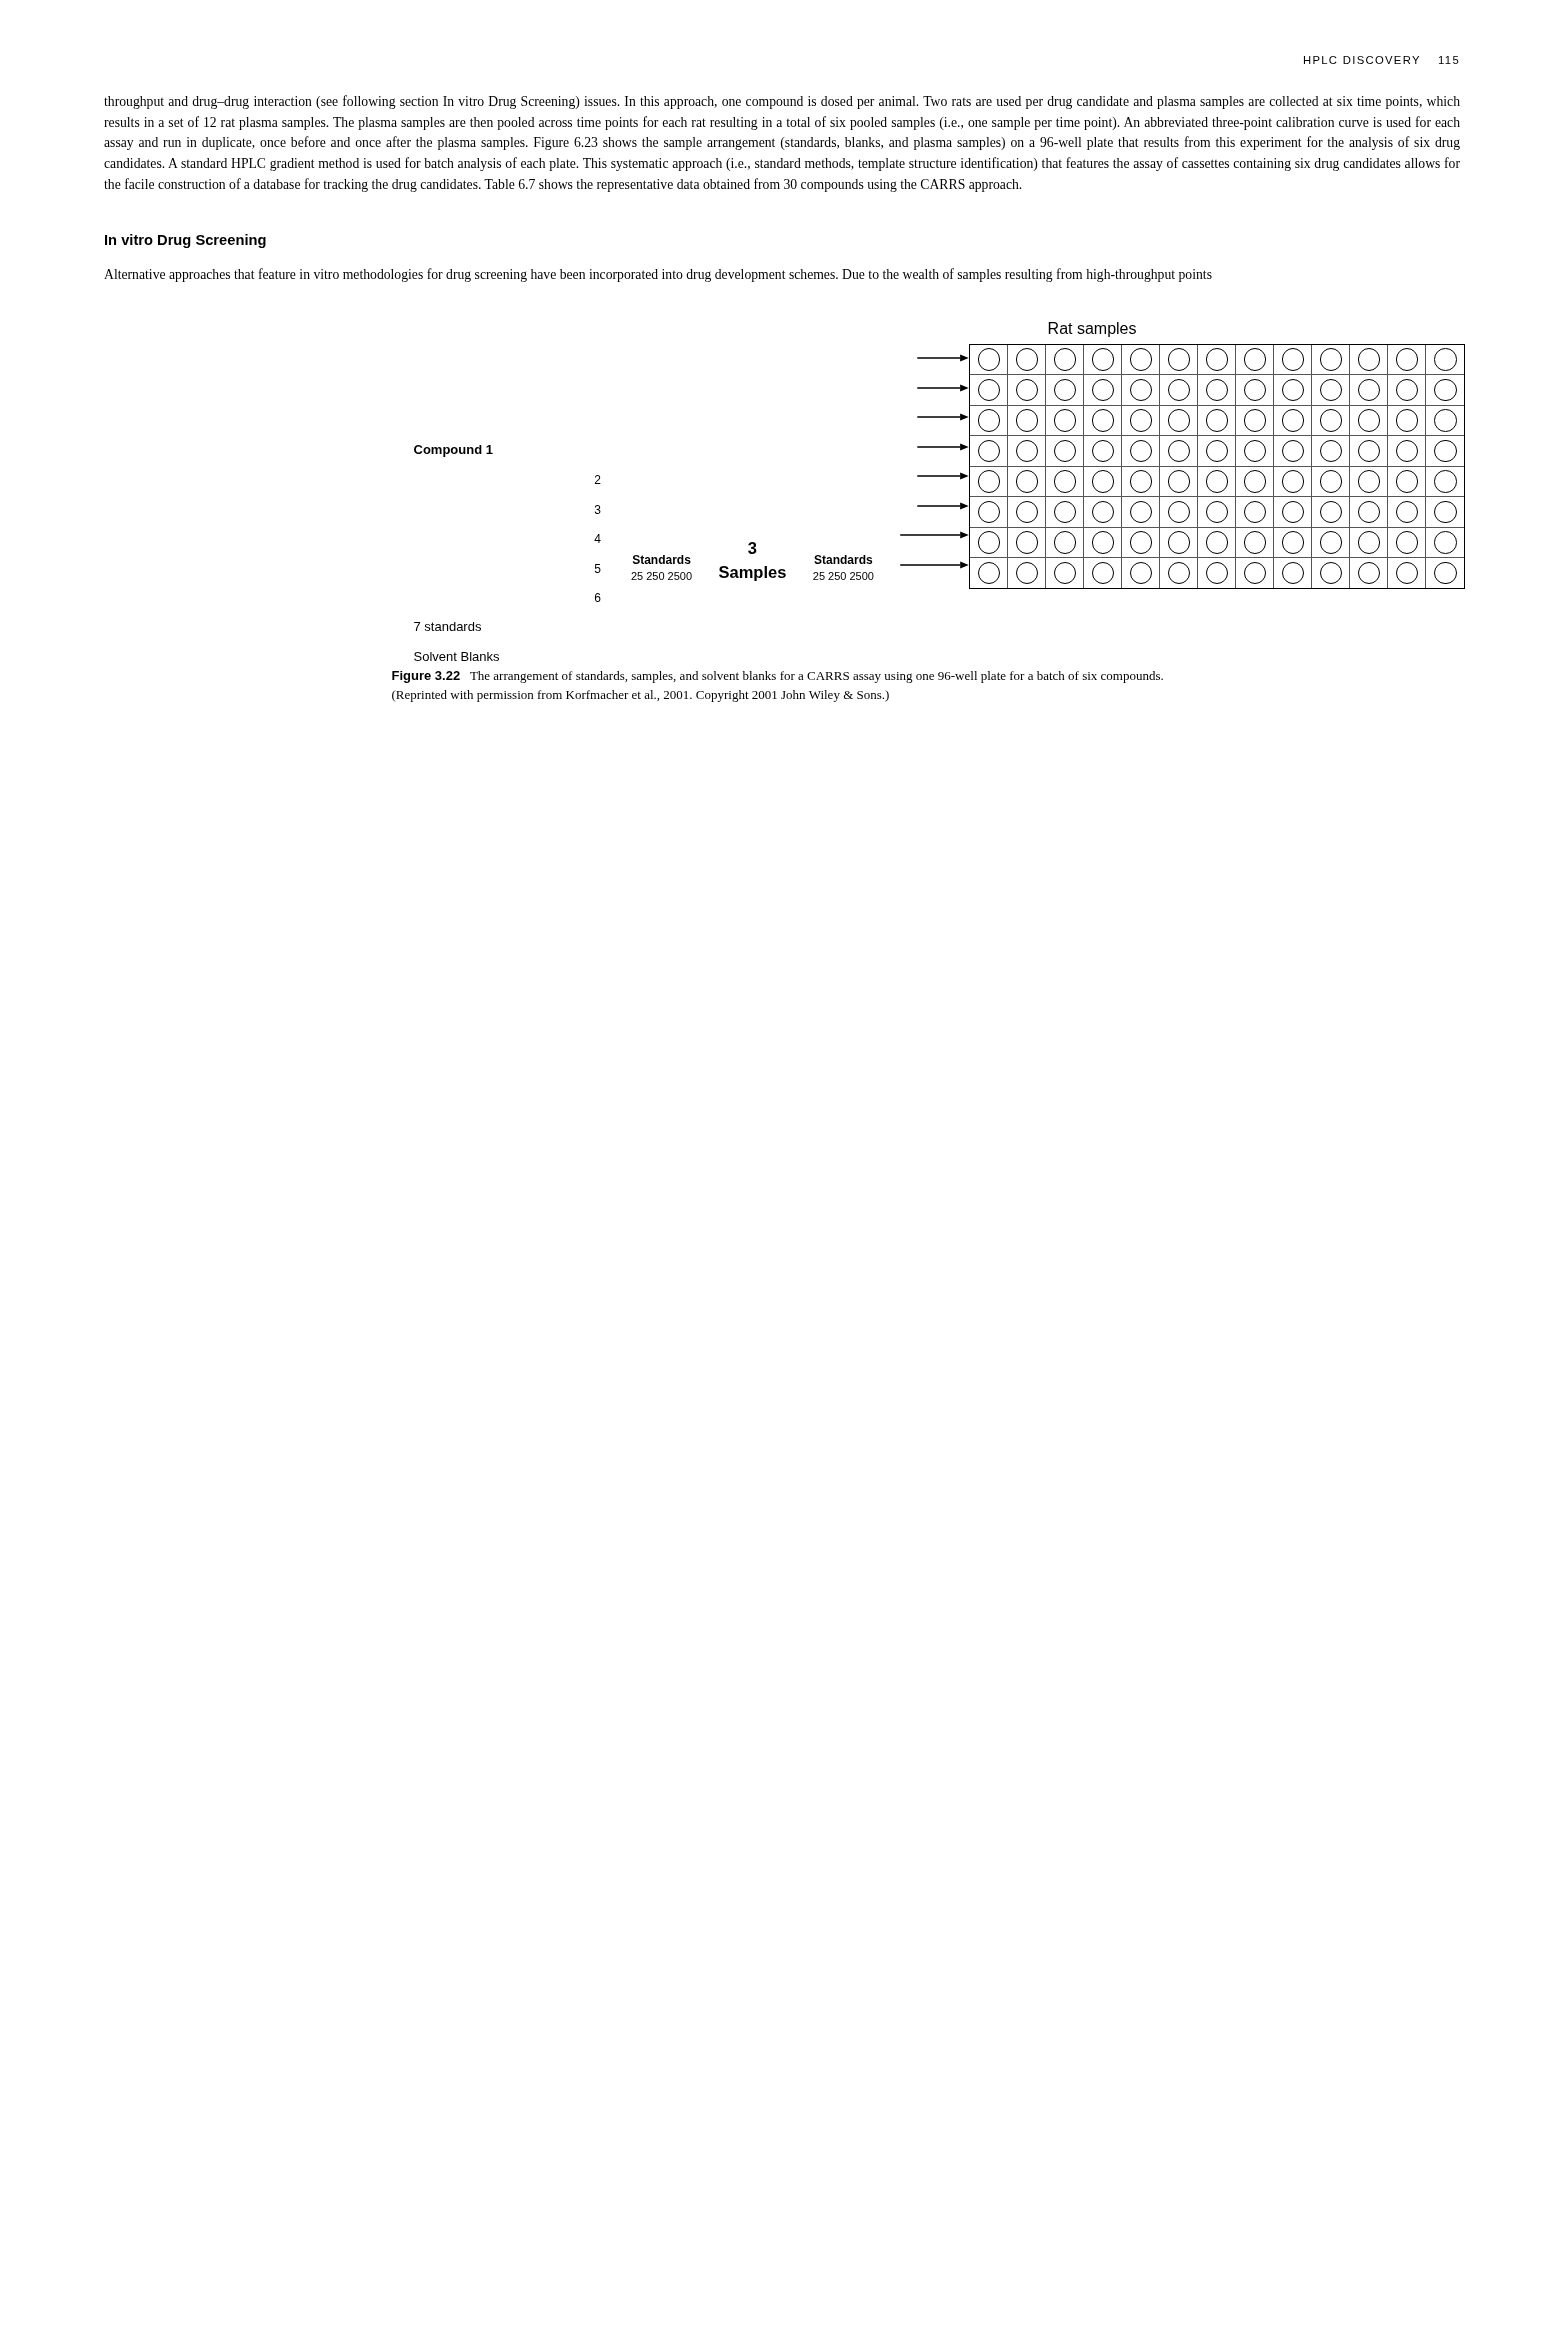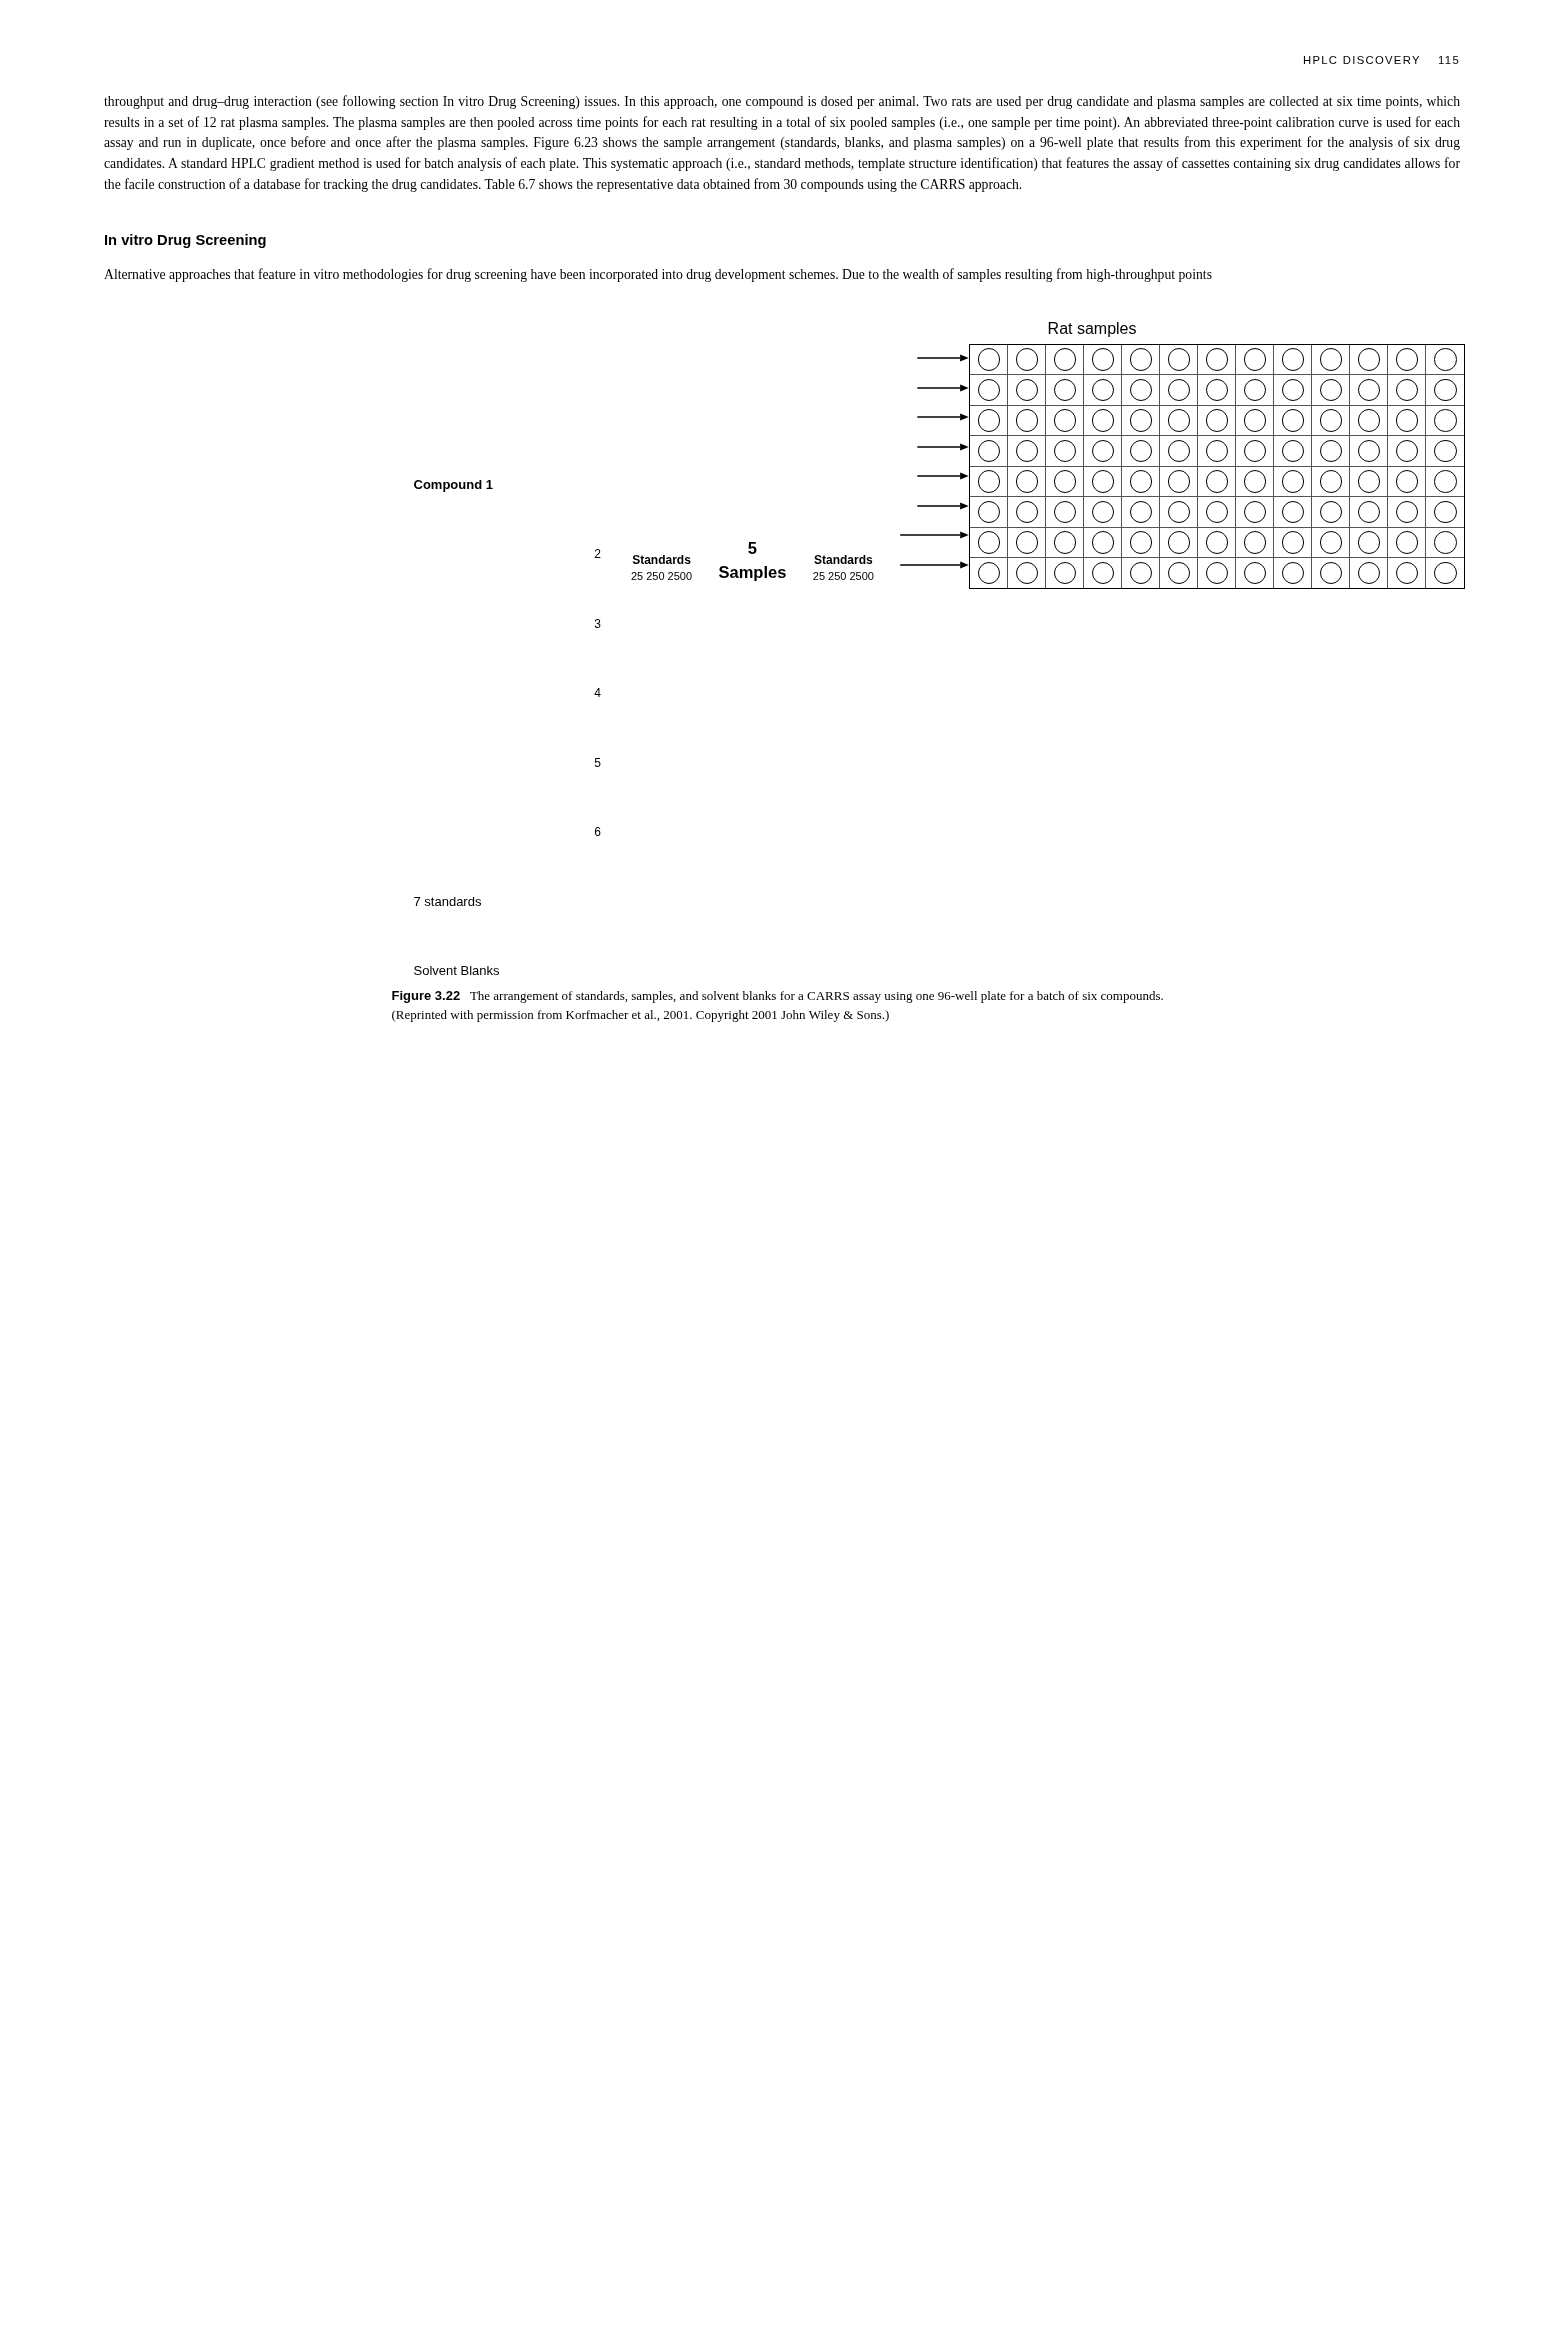--- a/index.html
+++ b/index.html
@@ -210,22 +210,21 @@
 
     
     .left-label-rows {
       display: flex;
       flex-direction: column;
     }
 
     .left-label-row {
       height: 29.5px;
       display: flex;
-      align-items: center;
-      margin-top: 40px;
+      align-items: flex-end;
     }
 
     .compound-name {
       font-family: Arial, sans-serif;
       font-weight: bold;
       font-size: 13px;
     }
 
     .row-num {
       font-family: Arial, sans-serif;
@@ -302,21 +301,21 @@
         </div>
       </div>
 
       <div class="right-side">
 
         <div class="column-header-row">
           <div class="std-header">
             <div class="std-header-title">Standards</div>
             <div class="std-header-vals">25 250 2500</div>
           </div>
-          <div class="samples-header">5 Samples</div>
+          <div class="samples-header">3 Samples</div>
           <div class="std-header-right">
             <div class="std-header-right-title">Standards</div>
             <div class="std-header-right-vals">25 250 2500</div>
           </div>
         </div>
 
         <div class="grid-and-arrows">
 
           <div class="arrows-column">
 

